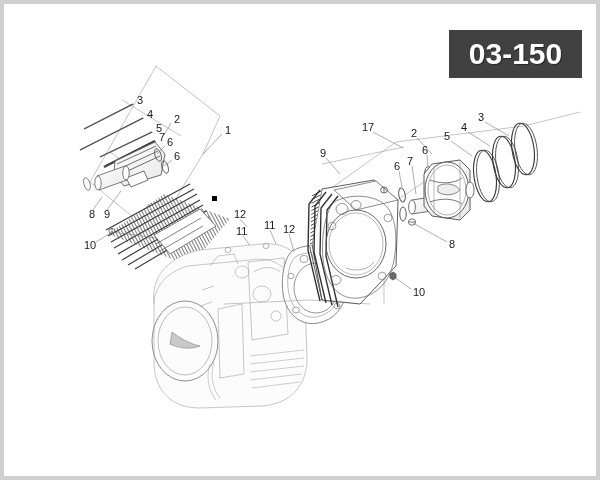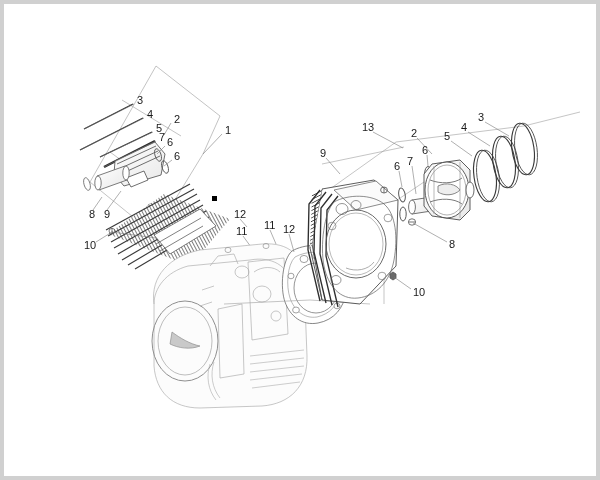--- a/index.html
+++ b/index.html
@@ -309,26 +309,29 @@
     <div class="cal" style="left:221px;top:121px">1</div>
     <div class="cal" style="left:85px;top:205px">8</div>
     <div class="cal" style="left:100px;top:205px">9</div>
     <div class="cal" style="left:80px;top:236px">10</div>
     <div class="cal" style="left:230px;top:205px">12</div>
     <div class="cal" style="left:232px;top:222px">11</div>
 
     <div class="cal" style="left:260px;top:216px">11</div>
     <div class="cal" style="left:279px;top:220px">12</div>
     <div class="cal" style="left:316px;top:144px">9</div>
-    <div class="cal" style="left:358px;top:118px">13</div>
+    <div class="cal" style="left:358px;top:118px">17</div>
     <div class="cal" style="left:407px;top:124px">2</div>
     <div class="cal" style="left:440px;top:127px">5</div>
     <div class="cal" style="left:457px;top:118px">4</div>
     <div class="cal" style="left:474px;top:108px">3</div>
     <div class="cal" style="left:390px;top:157px">6</div>
     <div class="cal" style="left:403px;top:152px">7</div>
     <div class="cal" style="left:418px;top:141px">6</div>
     <div class="cal" style="left:445px;top:235px">8</div>
     <div class="cal" style="left:409px;top:283px">10</div>
   </div>
 
+  <div id="title-badge">
+    <span>03-150</span>
+  </div>
 
 </div>
 
 </body></html>

